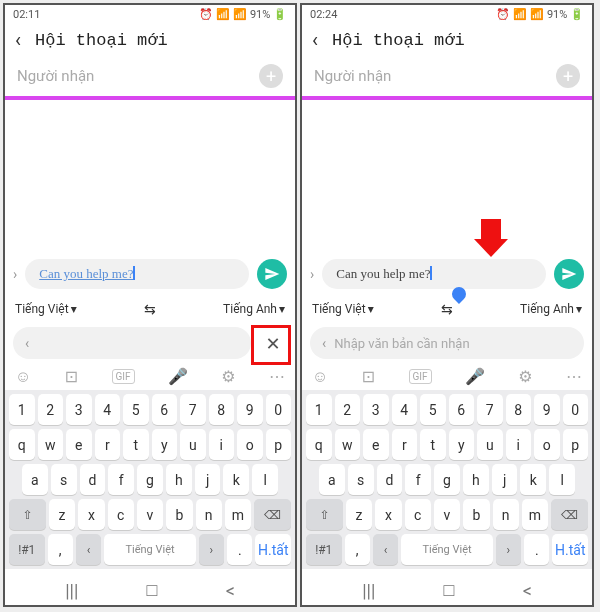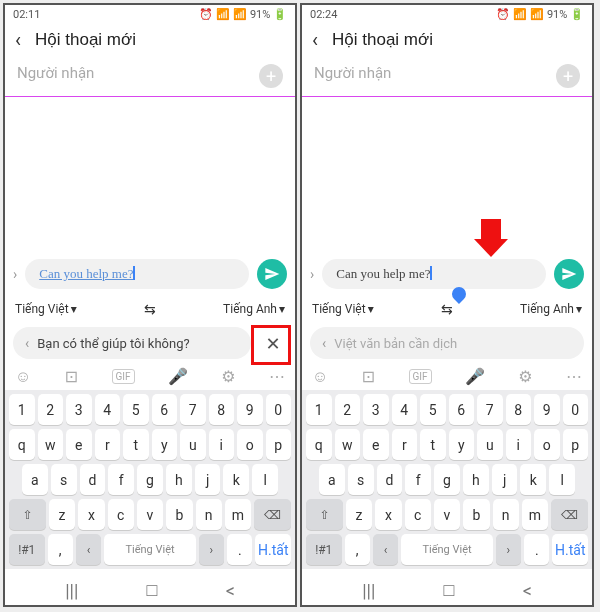--- a/index.html
+++ b/index.html
@@ -1,23 +1,23 @@
 <!DOCTYPE html>
 <html><head>
 <meta charset="utf-8">
 <style>
   body{margin:0;background:#eee;font-family:-apple-system,BlinkMacSystemFont,'Segoe UI',Roboto,Arial,sans-serif;color:#222;font-size:12px}
   .wrap{display:flex;gap:3px;padding:3px;width:600px;box-sizing:border-box}
   .phone{background:#fff;border:2px solid #555;border-radius:0;width:294px;height:604px;box-sizing:border-box;display:flex;flex-direction:column;position:relative;overflow:hidden}
   .status{display:flex;align-items:center;justify-content:space-between;padding:3px 8px;font-size:11px;color:#555}
   .status .r{display:flex;gap:3px;align-items:center}
   .hdr{display:flex;align-items:center;gap:14px;padding:4px 10px}
-  .hdr .title{font-family:Liberation Sans, sans-serif;font-size:17px;color:#222}
+  .hdr .title{font-family:Liberation Mono, monospace;font-size:17px;color:#222}
   .chev{font-size:20px;color:#333}
-  .recip{display:flex;align-items:flex-start;justify-content:space-between;padding:8px 12px;border-bottom:1px solid #d946ef}
+  .recip{display:flex;align-items:center;justify-content:space-between;padding:8px 12px;border-bottom:4px solid #d946ef}
   .recip span{color:#aaa;font-size:15px}
   .plus{background:#ddd;color:#fff;width:24px;height:24px;border-radius:50%;display:flex;align-items:center;justify-content:center;font-size:18px}
   .spacer{flex:1}
   .msgrow{display:flex;align-items:center;gap:8px;padding:6px 8px;position:relative}
   .msgrow .ch{color:#999;font-size:14px}
   .msgbubble{background:#f1f1f1;border-radius:18px;padding:7px 14px;font-size:13px;font-family:'Comic Sans MS',cursive;color:#444;position:relative;flex:1}
   .msgbubble .txt.u{color:#5a8fd8;text-decoration:underline}
   .cursor{position:absolute;width:2px;height:14px;background:#3b82f6;display:inline-block;vertical-align:middle}
   .send{width:30px;height:30px;border-radius:50%;background:#1fbda5;color:#fff;display:flex;align-items:center;justify-content:center}
   .trans{display:flex;align-items:center;justify-content:space-between;padding:6px 10px;font-size:12px;color:#333}
@@ -90,21 +90,20 @@
         </div>
       <span class="swap">⇆</span>
       <div class="lang">
           <span>Tiếng Anh</span>
           <span>▾</span>
         </div>
     </div>
     <div class="editrow">
       <div class="editbox">
         <span class="ch">‹</span>
-        <span class="txt">Bạn có thể giúp tôi không?</span>
       </div>
       <div class="xbtn">✕</div>
       <div class="redbox"></div>
     </div>
     <div class="kbtools">
       <span>☺</span>
       <span>⊡</span>
       <span style="font-size:10px;border:1px solid #ccc;padding:1px 3px;border-radius:3px">GIF</span>
       <span>🎤</span>
       <span>⚙</span>
@@ -217,21 +216,21 @@
         </div>
       <span class="swap">⇆</span>
       <div class="lang">
           <span>Tiếng Anh</span>
           <span>▾</span>
         </div>
     </div>
     <div class="editrow">
       <div class="editbox">
         <span class="ch">‹</span>
-        <span class="txt ph">Việt văn bản cần dịch</span>
+        <span class="txt ph">Nhập văn bản cần nhận</span>
       </div>
     </div>
     <div class="kbtools">
       <span>☺</span>
       <span>⊡</span>
       <span style="font-size:10px;border:1px solid #ccc;padding:1px 3px;border-radius:3px">GIF</span>
       <span>🎤</span>
       <span>⚙</span>
       <span>⋯</span>
     </div>

